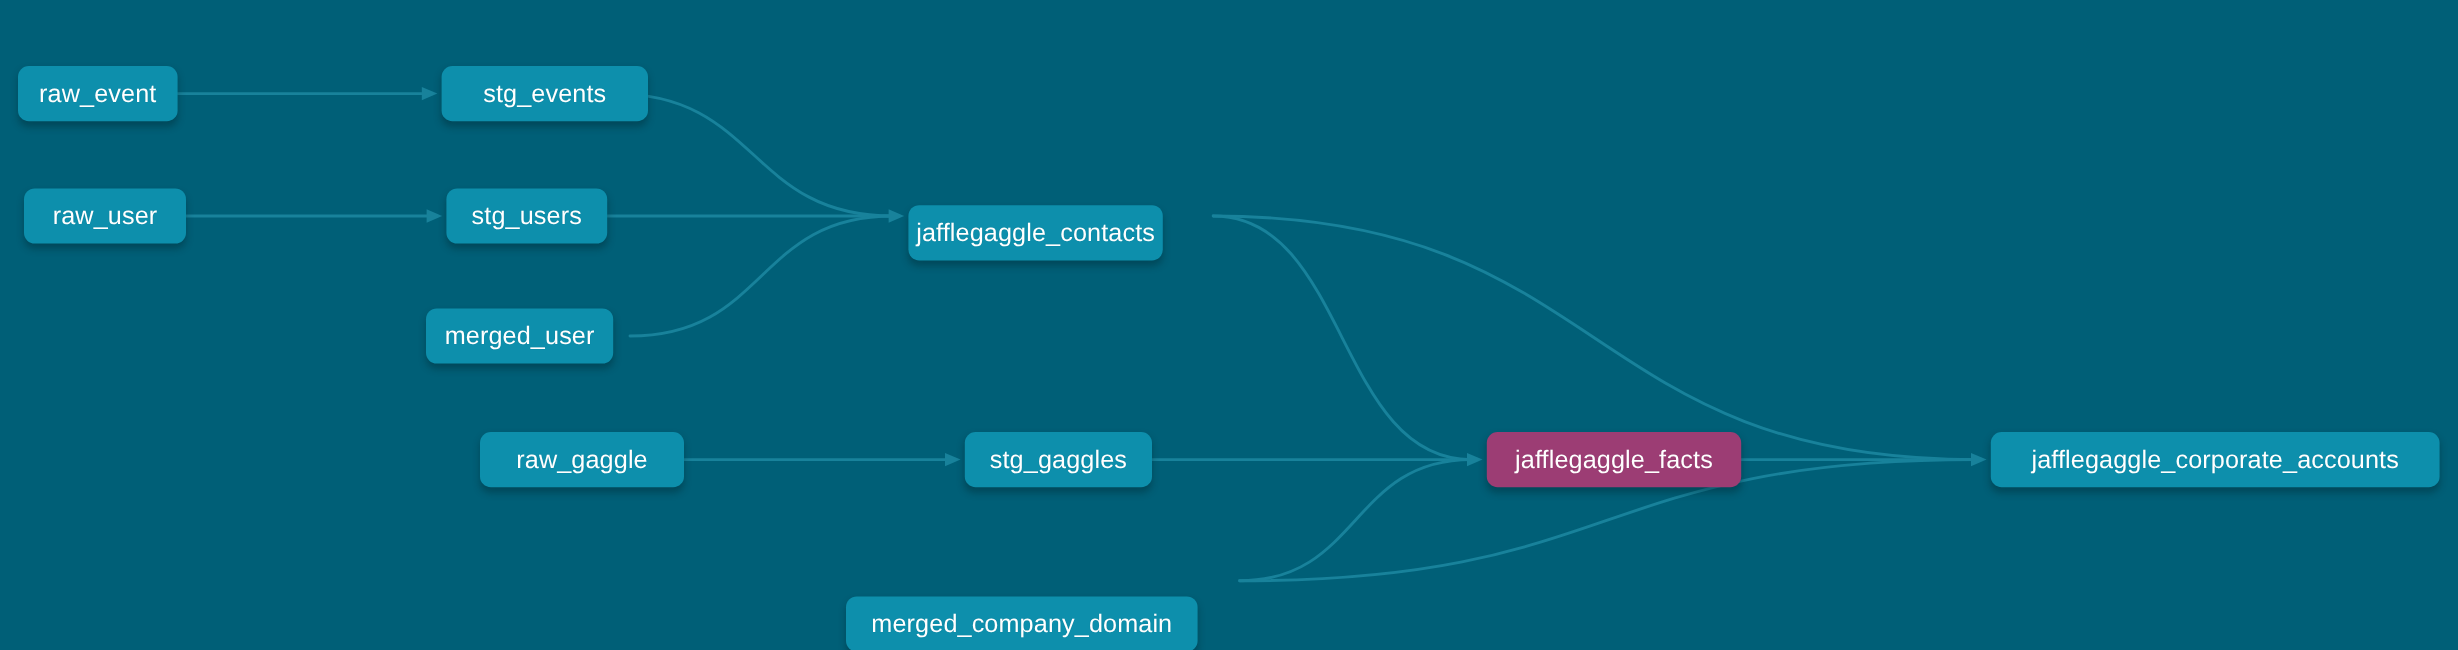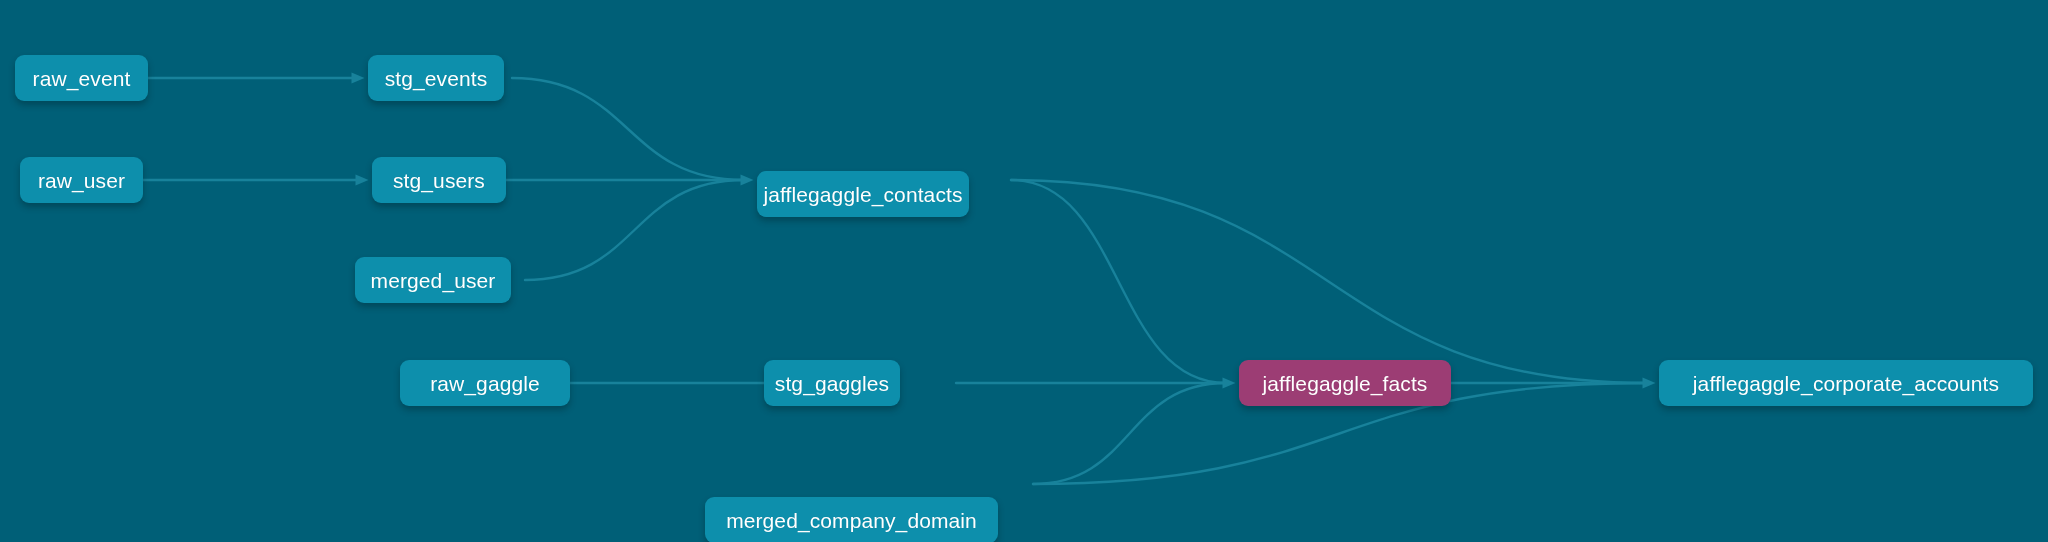--- a/index.html
+++ b/index.html
@@ -80,36 +80,36 @@
       <polygon points="368.5,180 355.5,174.4 355.5,185.6" class="arrow-head"></polygon>
       <polygon points="800.5,383 787.5,377.4 787.5,388.6" class="arrow-head"></polygon>
       <polygon points="753.5,180 740.5,174.4 740.5,185.6" class="arrow-head"></polygon>
       <polygon points="1235.5,383 1222.5,377.4 1222.5,388.6" class="arrow-head"></polygon>
       <polygon points="1655.5,383 1642.5,377.4 1642.5,388.6" class="arrow-head"></polygon>
     </svg>
   <div id="nodes-layer">
       <div class="node" style="left: 15px; top: 55px; width: 133px;">
         <span class="node-label">raw_event</span>
       </div>
-      <div class="node" style="left: 20px; top: 157px; width: 123px; align-items: center;">
+      <div class="node" style="left: 20px; top: 157px; width: 135px; align-items: center;">
         <span class="node-label">raw_user</span>
       </div>
       <div class="node" style="left: 355px; top: 257px; width: 156px;">
         <span class="node-label">merged_user</span>
       </div>
       <div class="node" style="left: 352px; top: 360px; width: 170px; margin-left: 48px;">
         <span class="node-label">raw_gaggle</span>
       </div>
-      <div class="node" style="left: 368px; top: 55px; width: 136px;">
+      <div class="node" style="left: 368px; top: 55px; width: 172px;">
         <span class="node-label">stg_events</span>
       </div>
       <div class="node" style="left: 372px; top: 157px; width: 134px; align-items: center;">
         <span class="node-label">stg_users</span>
       </div>
-      <div class="node" style="left: 764px; top: 360px; width: 136px;">
+      <div class="node" style="left: 804px; top: 360px; width: 156px;">
         <span class="node-label">stg_gaggles</span>
       </div>
       <div class="node" style="left: 705px; top: 461px; width: 293px; margin-top: 36px;">
         <span class="node-label">merged_company_domain</span>
       </div>
       <div class="node" style="left: 757px; top: 171px; width: 212px;">
         <span class="node-label">jafflegaggle_contacts</span>
       </div>
       <div class="node highlight" style="left: 1239px; top: 360px; width: 212px;">
         <span class="node-label">jafflegaggle_facts</span>

